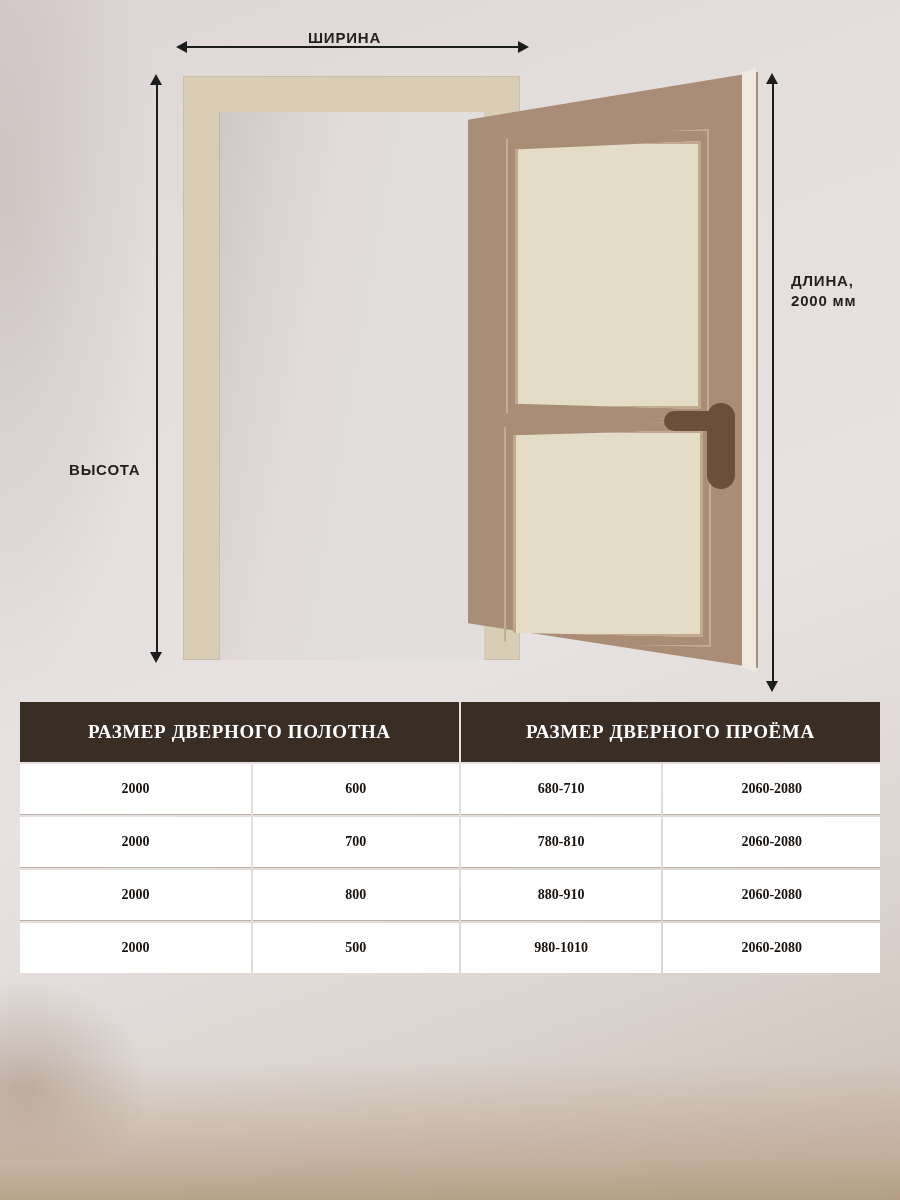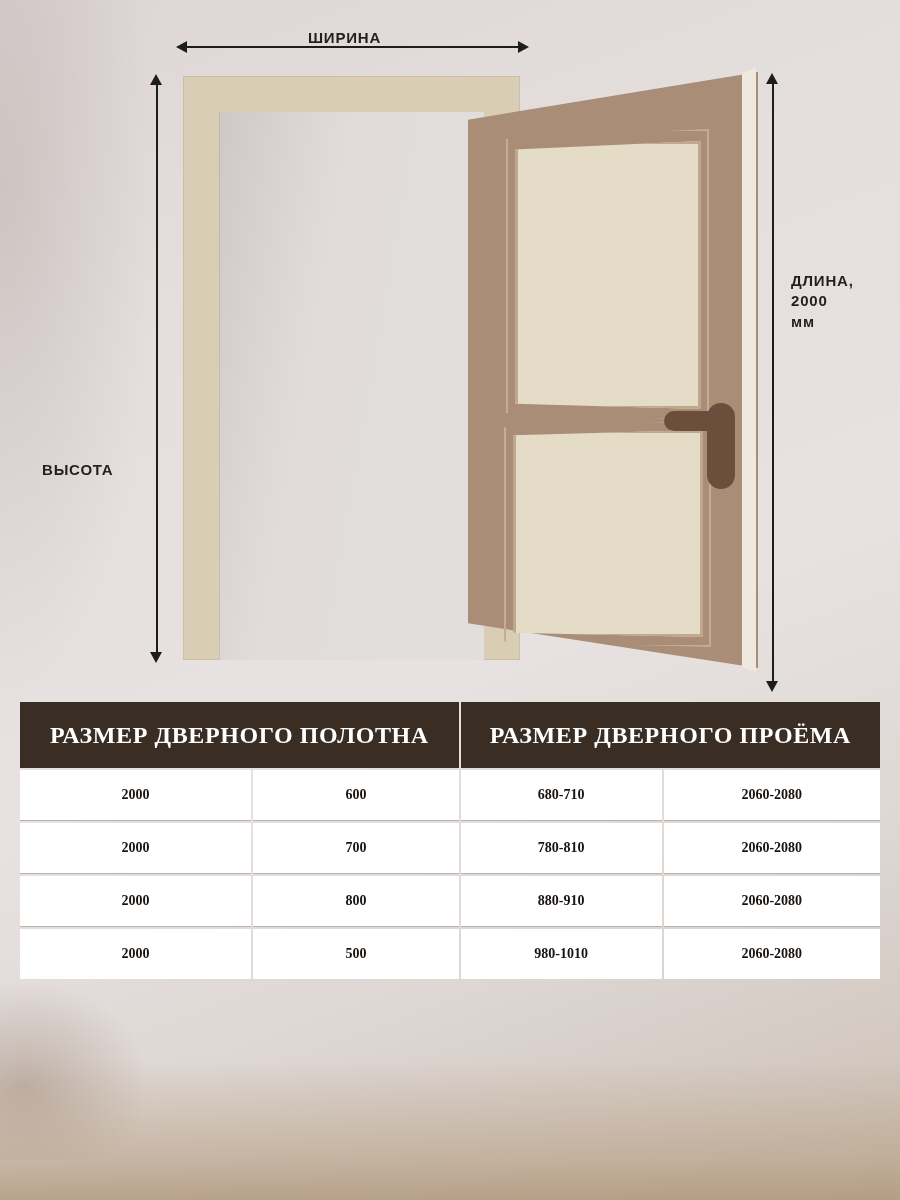--- a/index.html
+++ b/index.html
@@ -40,21 +40,21 @@
     left: -30px; bottom: 40px;
     width: 180px; height: 180px;
     background: radial-gradient(ellipse at 30% 60%, rgba(150,125,105,0.45), rgba(150,125,105,0) 70%);
     pointer-events: none;
   }
 
   
   .illustration {
     position: absolute;
     left: 0; top: 0;
-    width: 771px; height: 700px;
+    width: 900px; height: 700px;
   }
 
   
   .frame-outer {
     position: absolute;
     left: 183px; top: 76px;
     width: 337px; height: 584px;
     background: #dacdb5;
     border: 1px solid #cdbfa4;
     box-sizing: border-box;
@@ -170,39 +170,39 @@
   .dim-label {
     position: absolute;
     color: #231f1c;
     font-family: "Liberation Sans", sans-serif;
     font-weight: bold;
     font-size: 15px;
     letter-spacing: 0.8px;
     line-height: 1.35;
   }
   #label-shirina { left: 308px; top: 28px; }
-  #label-vysota  { left: 42px;  top: 460px; }
+  #label-vysota  { left: 69px;  top: 460px; }
   #label-dlina   { left: 791px; top: 224px; margin-top: 47px; }
 
   
   .table-wrap {
     position: absolute;
     left: 18px; top: 700px;
     width: 864px;
   }
   table.sizes {
     width: 864px;
     border-collapse: separate;
     border-spacing: 2px;
     font-family: "Liberation Serif", serif;
   }
   table.sizes th.group {
     background: #3a2d24;
     color: #ffffff;
-    font-size: 24px;
+    font-size: 19px;
     font-weight: bold;
     letter-spacing: 0.6px;
     padding: 17px 6px;
     line-height: 1.35;
     text-align: center;
   }
   table.sizes th.col {
     background: #4a382c;
     color: #ffffff;
     font-size: 14.5px;

